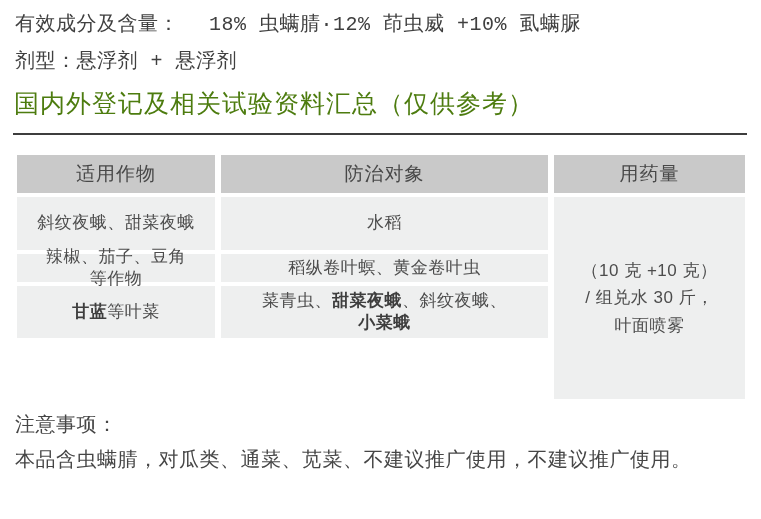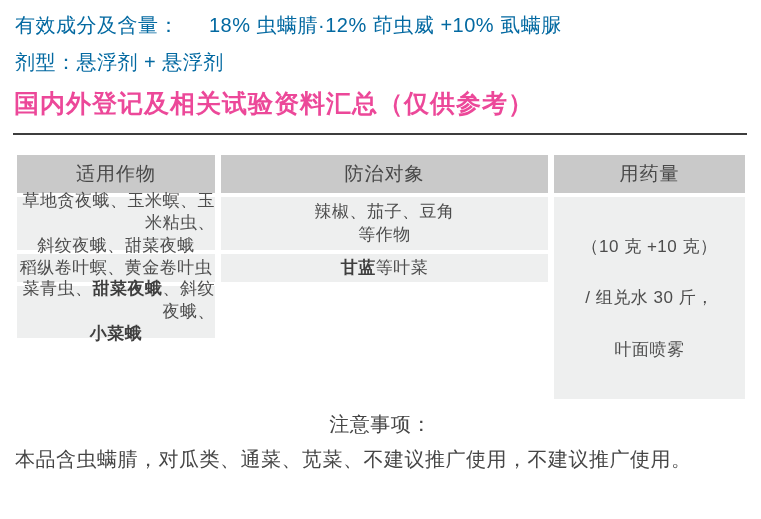--- a/index.html
+++ b/index.html
@@ -6,30 +6,30 @@
   html, body { width: 761px; height: 519px; }
   body {
     background: #ffffff;
     font-family: "Liberation Sans", "DejaVu Sans", sans-serif;
     color: #474747;
     overflow: hidden;
   }
   .page { position: relative; width: 761px; height: 519px; background: #fff; }
 
   
-  .info { padding: 13px 15px 0 15px; font-size: 20px; color: #0369a1; }
+  .info { padding: 13px 15px 0 15px; font-size: 20px; color: #404040; font-family: Liberation Mono, monospace; }
   .info-line { margin-bottom: 13px; line-height: 24px; letter-spacing: 0.5px; white-space: nowrap; }
   .ingredients-value { margin-left: 30px; }
 
   
   .heading {
     margin: 9px 13px 0 14px;
     font-size: 25px;
-    font-weight: 700;
-    color: #ec4899;
+    font-weight: 400;
+    color: #4d7c0f;
     letter-spacing: 1px;
     line-height: 32px;
     white-space: nowrap;
   }
   .rule {
     margin: 14px 14px 0 13px;
     border: none;
     border-top: 2px solid #3d3d3d;
     height: 0;
   }
@@ -60,28 +60,27 @@
     background: #c9c9c9;
     font-size: 19px;
     color: #484848;
     letter-spacing: 1px;
   }
   .dosage {
     grid-column: 3;
     grid-row: 2 / span 4;
     font-size: 17px;
     line-height: 1.6;
-    gap: 24px;
   }
   .bold { font-weight: 700; color: #3e3e3e; }
   .pest-line { display: block; }
 
   
   .notes { margin: 13px 15px 0 15px; font-size: 20px; color: #464646; letter-spacing: 0.5px; }
-  .notes-title { line-height: 24px; margin-bottom: 11px; text-align: center; }
+  .notes-title { line-height: 24px; margin-bottom: 11px; }
   .notes-body { line-height: 24px; white-space: nowrap; }
 </style>
 </head>
 <body>
 
 <div class="page">
 
   <div class="info">
     <div class="info-line">
       <span>有效成分及含量：</span><span class="ingredients-value">18% 虫螨腈·12% 茚虫威 +10% 虱螨脲</span>
@@ -91,30 +90,30 @@
 
   <div class="heading">国内外登记及相关试验资料汇总（仅供参考）</div>
   <hr class="rule">
 
   <div class="grid">
     <div class="cell hdr">适用作物</div>
     <div class="cell hdr">防治对象</div>
     <div class="cell hdr">用药量</div>
 
     <div class="cell">
-      <span class="pest-line">草地贪夜蛾、玉米螟、玉米粘虫、</span>
       <span class="pest-line">斜纹夜蛾、甜菜夜蛾</span>
     </div>
 
     <div class="cell dosage">
       <span class="pest-line">（10 克 +10 克）</span>
       <span class="pest-line">/ 组兑水 30 斤，</span>
       <span class="pest-line">叶面喷雾</span>
     </div>
 
+    <div class="cell">水稻</div>
     <div class="cell">
       <span class="pest-line">辣椒、茄子、豆角</span>
       <span class="pest-line">等作物</span>
     </div>
 
     <div class="cell">稻纵卷叶螟、黄金卷叶虫</div>
 
     <div class="cell">
       <span class="pest-line"><span class="bold">甘蓝</span><span>等叶菜</span></span>
     </div>

